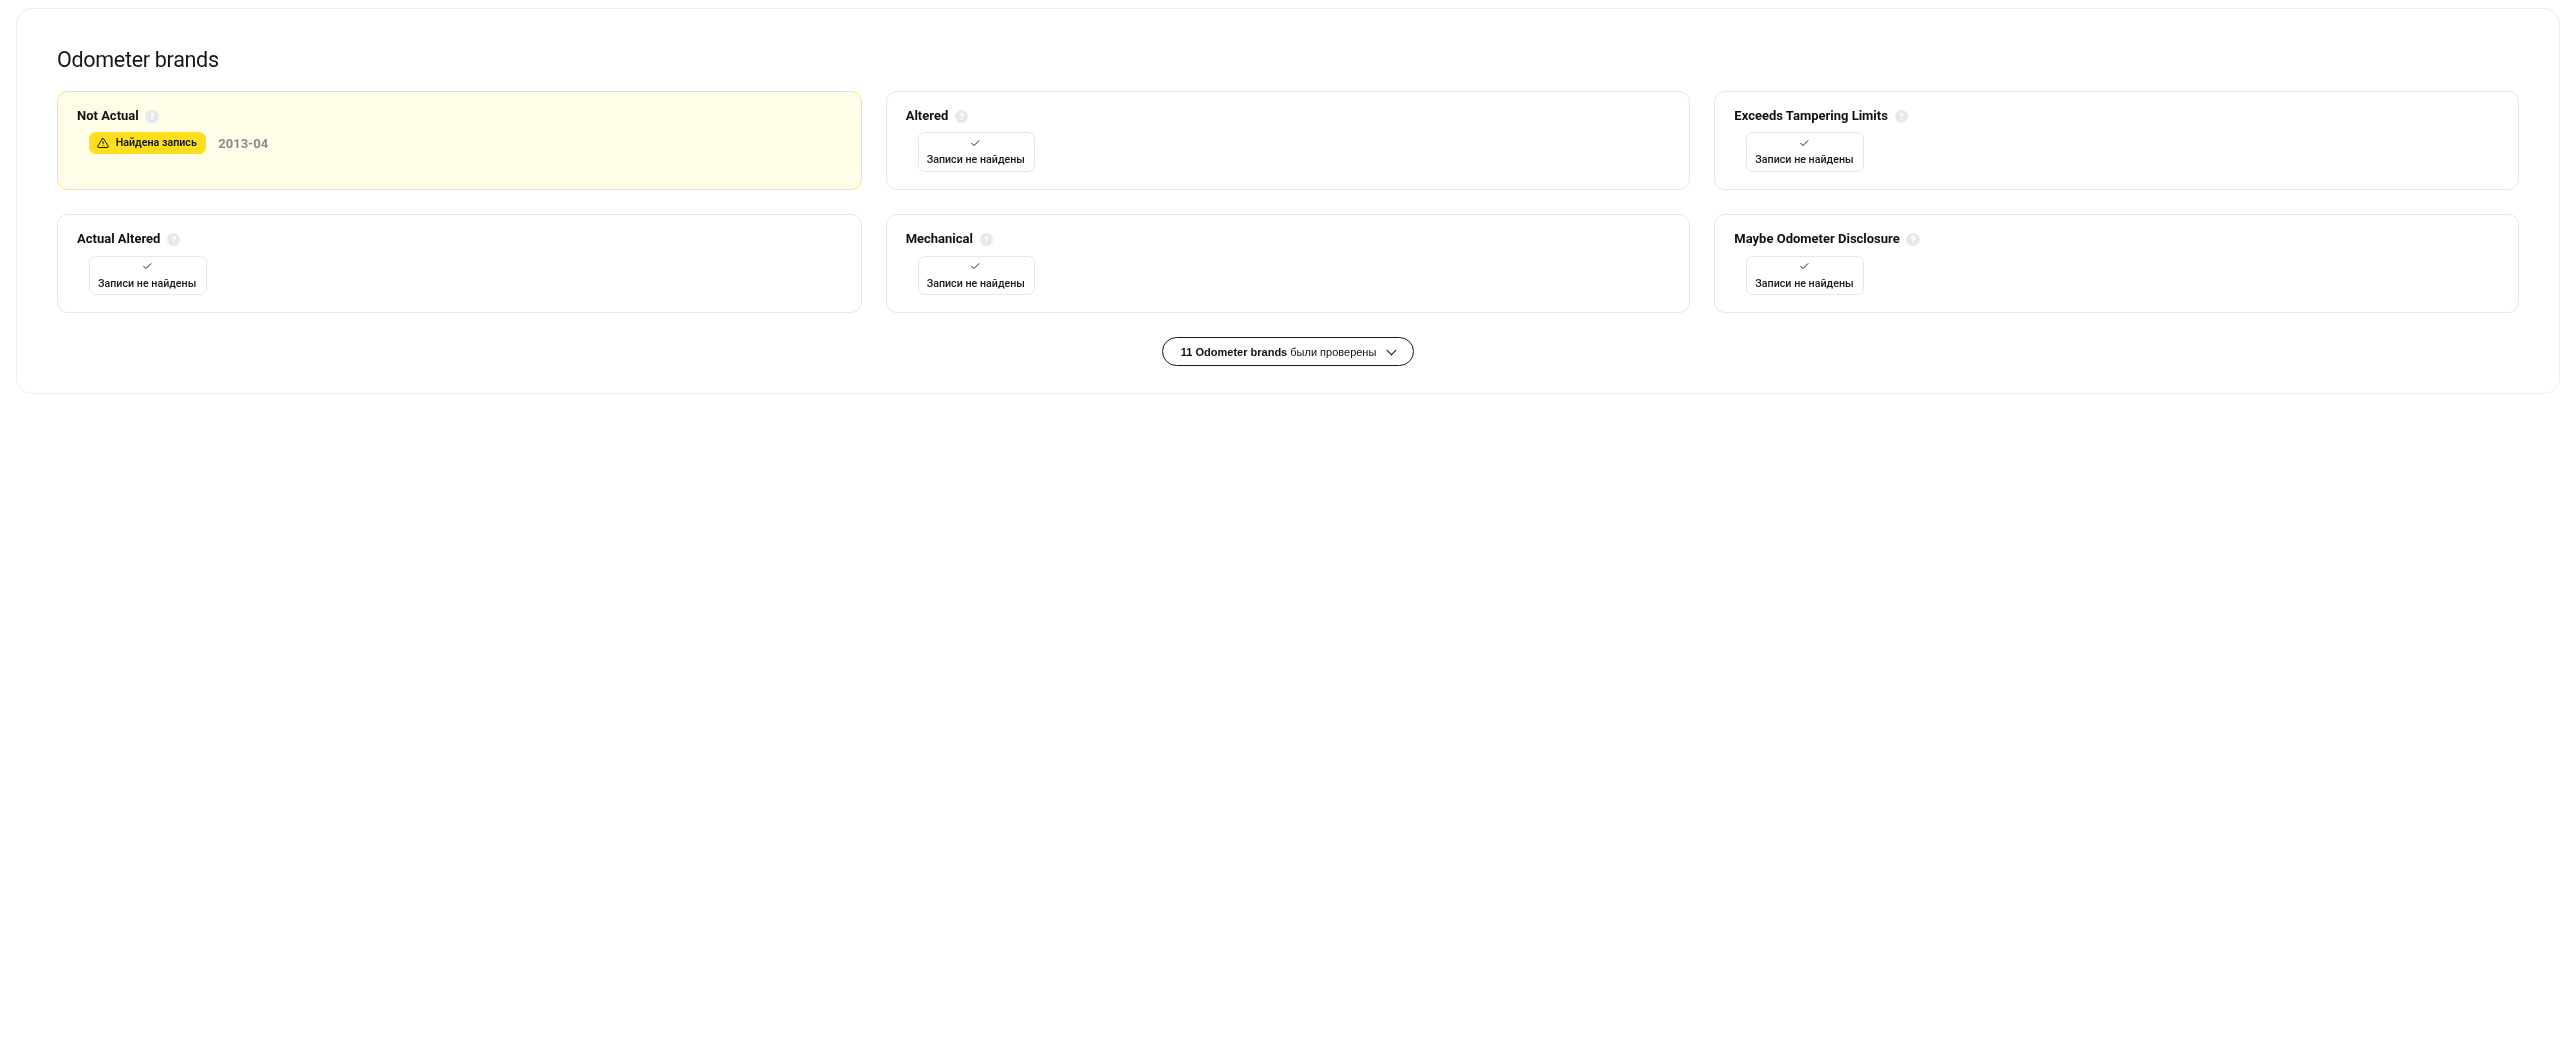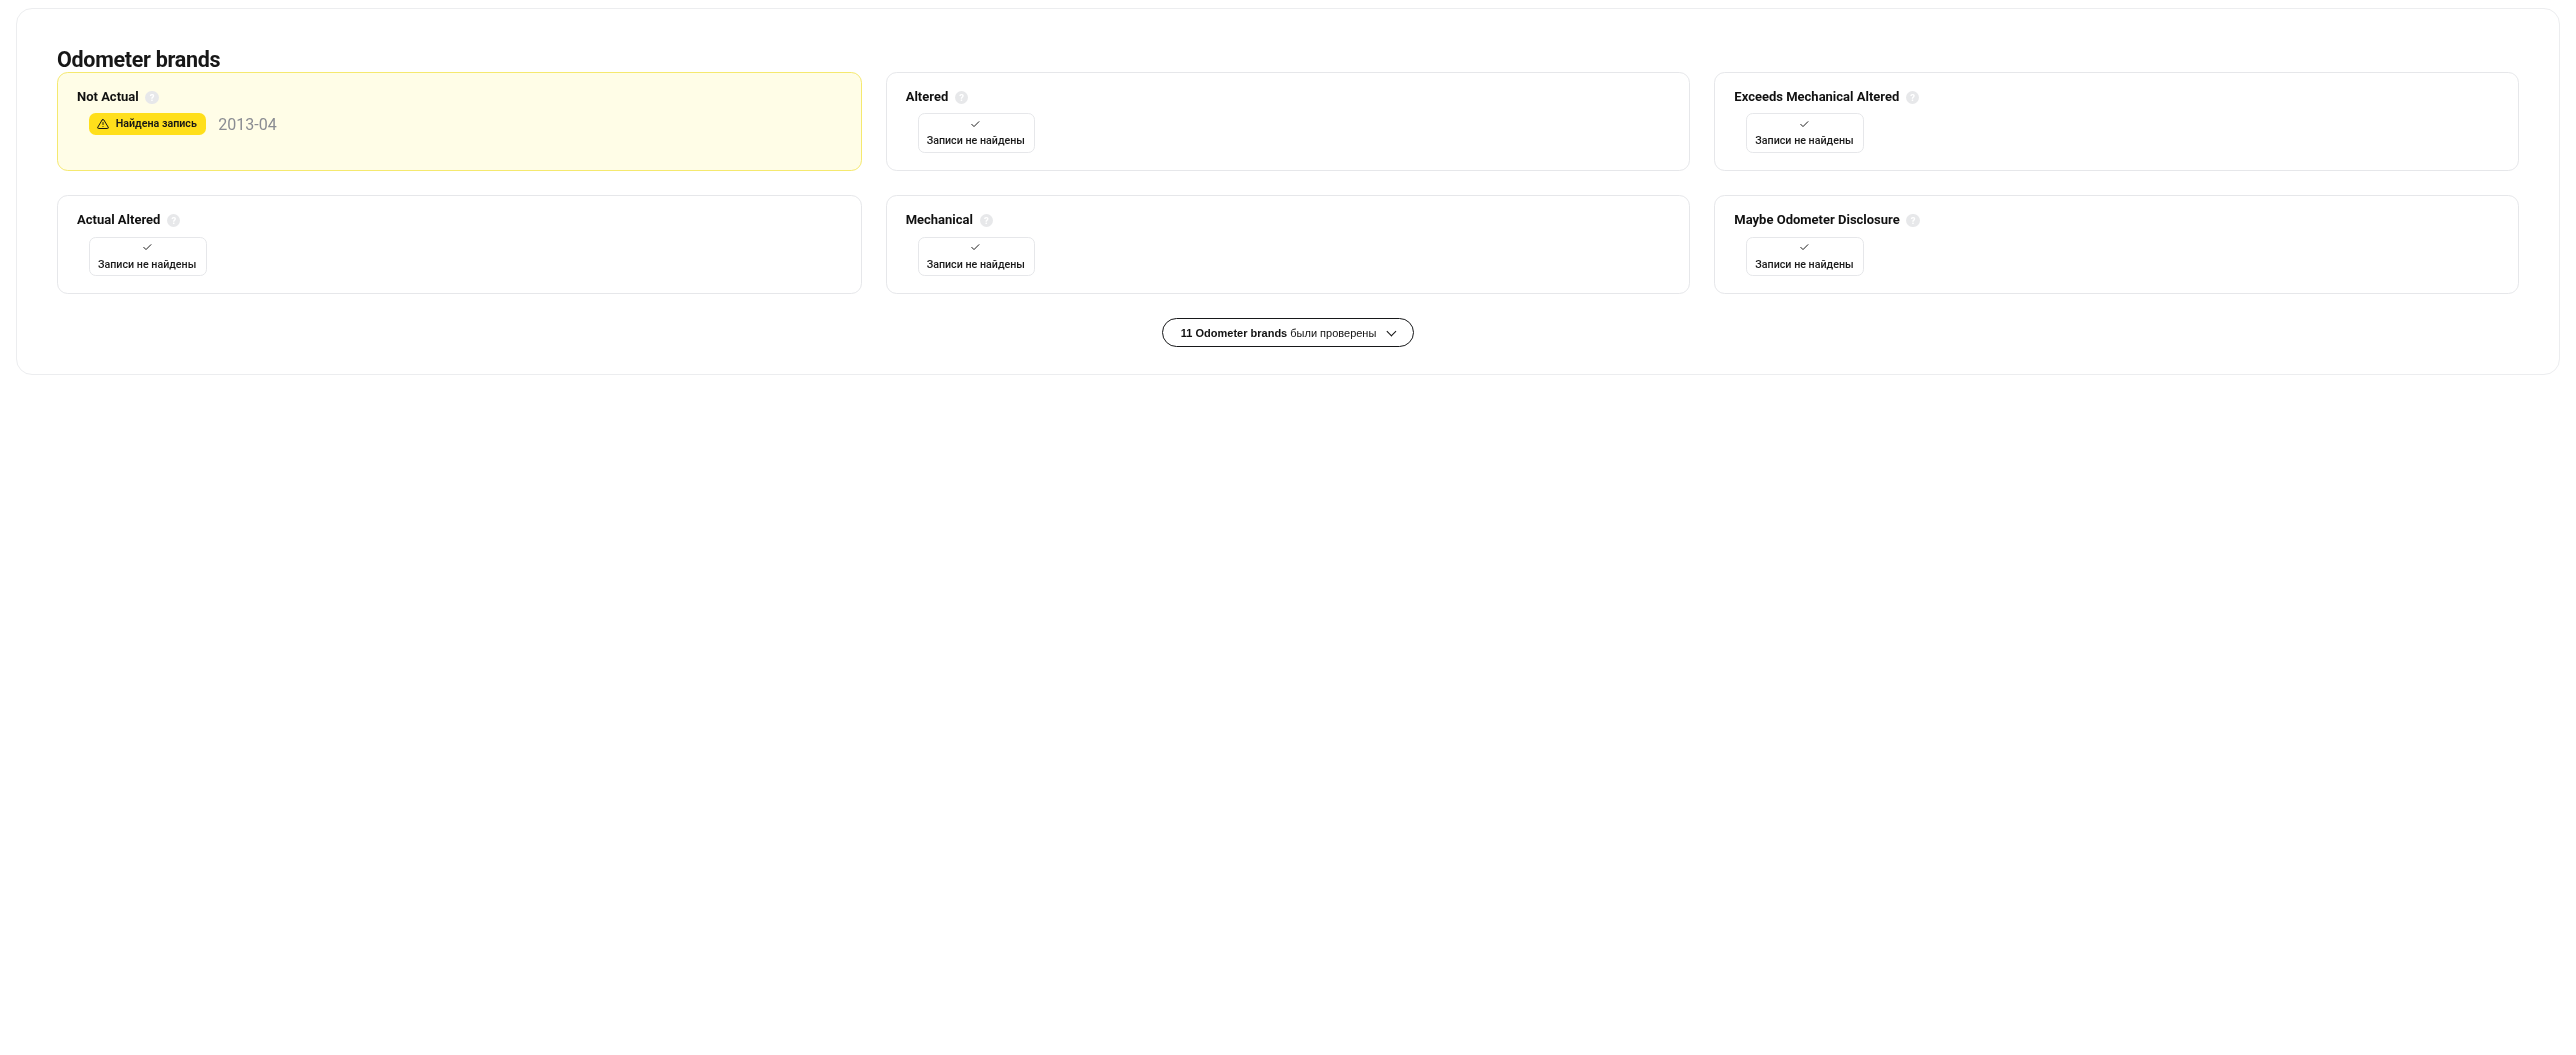--- a/index.html
+++ b/index.html
@@ -10,22 +10,23 @@
     padding: 0;
   }
   .panel {
     margin: 8px 16px;
     border: 0.7px solid #ecedef;
     border-radius: 16px;
     padding: 38px 40px 27px 40px;
   }
   .panel-title {
     font-size: 21.5px;
-    font-weight: 700;
+    font-weight: 400;
     letter-spacing: -0.3px;
+    margin-bottom: 19px;
   }
   .grid {
     display: grid;
     grid-template-columns: repeat(3, 1fr);
     gap: 24px;
   }
   .card {
     border: 0.7px solid #e6e7ea;
     background: #fff;
     border-radius: 10.7px;
@@ -86,22 +87,22 @@
     flex-direction: column;
   }
   .chip-found {
     background: #ffdf1b;
     color: #171717;
     font-weight: 600;
   }
   .chip svg { display: block; }
   .status-date {
     color: #8a8c92;
-    font-size: 16px;
-    font-weight: 400;
+    font-size: 13px;
+    font-weight: 700;
   }
   .footer-row {
     margin-top: 24px;
     display: flex;
     justify-content: center;
   }
   .pill-btn {
     border: 0.7px solid #17181a;
     background: #fff;
     border-radius: 670px;
@@ -169,21 +170,21 @@
           <svg width="10.7" height="10.7" viewBox="0 0 24 24" fill="none" stroke="#171717" stroke-width="2.2" stroke-linecap="round" stroke-linejoin="round">
             <polyline points="20 6 9 17 4 12"></polyline>
           </svg>
           <span>Записи не найдены</span>
         </span>
       </div>
     </div>
 
     <div class="card">
       <div class="card-head">
-        <span class="card-title">Exceeds Mechanical Altered</span>
+        <span class="card-title">Exceeds Tampering Limits</span>
         <span class="help-icon">?</span>
       </div>
       <div class="status-row">
         <span class="chip chip-clean">
           <svg width="10.7" height="10.7" viewBox="0 0 24 24" fill="none" stroke="#171717" stroke-width="2.2" stroke-linecap="round" stroke-linejoin="round">
             <polyline points="20 6 9 17 4 12"></polyline>
           </svg>
           <span>Записи не найдены</span>
         </span>
       </div>

